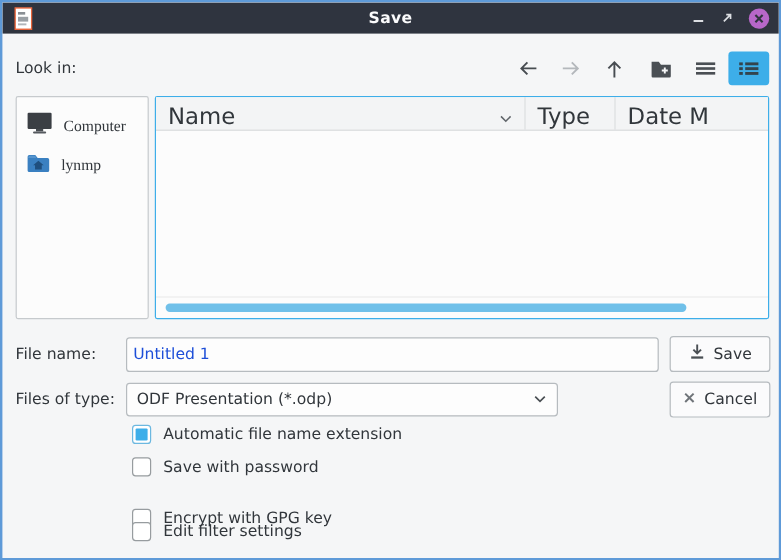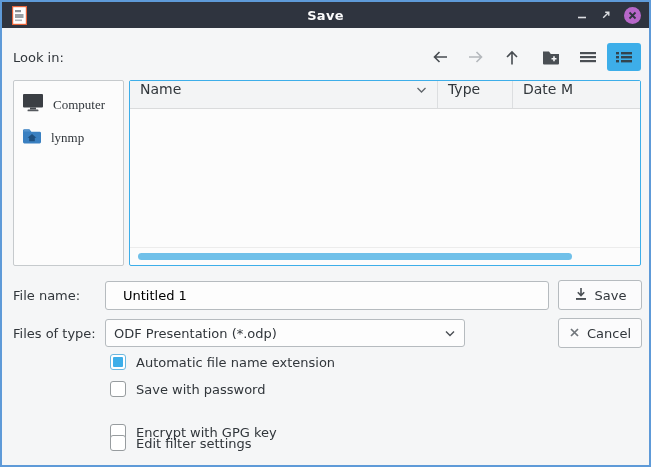--- a/index.html
+++ b/index.html
@@ -27,29 +27,29 @@
   .tool-btn { position:absolute; top:41px; width:30px; height:28px; display:flex; align-items:center; justify-content:center; border-radius:3px; }
   .tool-btn.active { background:#3daee9; width:34px; }
 
   
   .sidebar { position:absolute; left:11px; top:78px; width:111px; height:186px; background:#fcfcfc; border:1px solid #c6cacd; border-radius:2px; padding-top:6px;font-family:Liberation Serif, serif; }
   .side-item { display:flex; align-items:center; gap:9px; padding:6px 8px; }
 
   
   .filepanel { position:absolute; left:127px; top:78px; width:512px; height:186px; background:#fcfcfc; border:1px solid #3daee9; border-radius:2px; display:flex; flex-direction:column; }
   .fl-header { display:flex; height:28px; background:#f3f4f5; border-bottom:1px solid #dadbdc; flex:none; }
-  .fl-col { display:flex; align-items:flex-start; padding:0 10px; border-right:1px solid #dcdee0; font-size:14px; }
+  .fl-col { display:flex; align-items:flex-end; padding:0 10px; border-right:1px solid #dcdee0; font-size:19px; }
   .fl-col.c-name { width:308px; } .fl-col.c-size { width:66px; } .fl-col.c-type { width:75px; } .fl-col.c-date { flex:1; border-right:none; overflow:hidden; white-space:nowrap; }
   .fl-col .sortchev { margin-left:auto; }
   .fl-body { flex:1; }
   .fl-foot { flex:none; height:18px; border-top:1px solid #ececec; position:relative; }
   .hscroll { position:absolute; left:8px; top:5px; width:434px; height:7px; border-radius:3.5px; background:#70c0e9; }
 
   
-  .text-input { position:absolute; left:103px; width:444px; height:29px; background:#fdfdfd; border:1px solid #b6bbbf; border-radius:3px; padding:0 17px; font-family:inherit; font-size:13px; color:#000000; }
+  .text-input { position:absolute; left:103px; width:444px; height:29px; background:#fdfdfd; border:1px solid #b6bbbf; border-radius:3px; padding:0 5px; font-family:inherit; font-size:13px; color:#1d4ed8; }
   .type-combo { left:103px; top:317px; width:360px; height:28px; }
   .push-btn { position:absolute; left:556px; width:84px; height:30px; background:#fbfbfc; border:1px solid #b6bbbf; border-radius:3px; display:flex; align-items:center; justify-content:center; gap:7px; font-size:13px; color:#31363b; }
 
   
   .chk-row { position:absolute; left:108px; display:flex; align-items:center; gap:10px; }
   .chk-box { position:relative; width:16px; height:16px; background:#fff; border:1px solid #979c9f; border-radius:3px; flex:none; }
   .chk-box.checked { border-color:#6cb8e0; }
   .chk-box.checked::after { content:''; position:absolute; inset:2px; background:#3daee9; border-radius:1px; }
 </style>
 </head>

